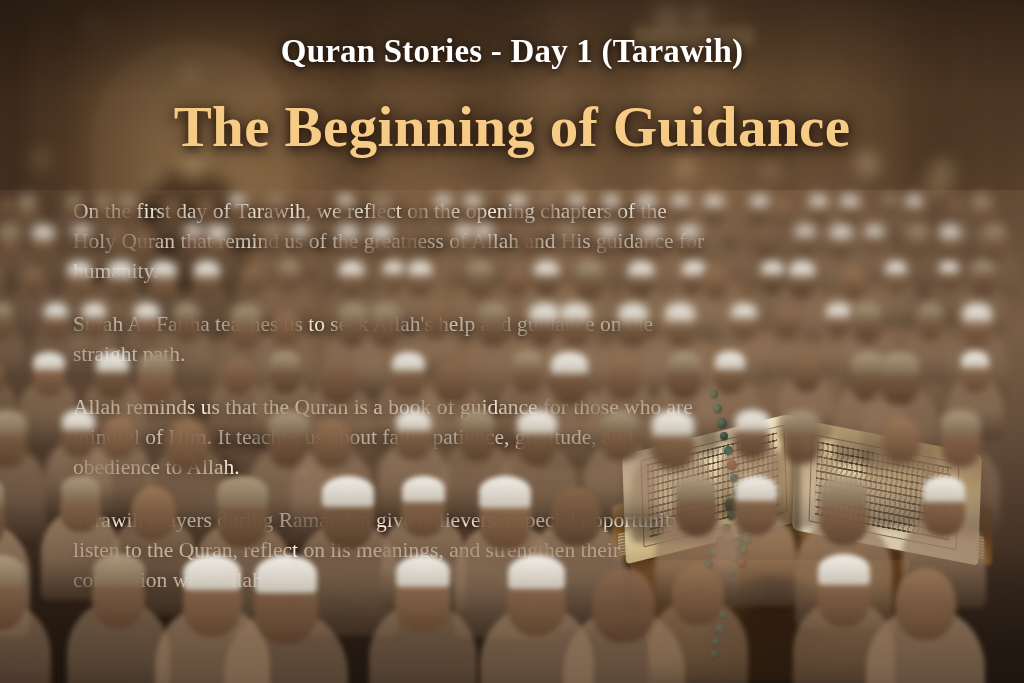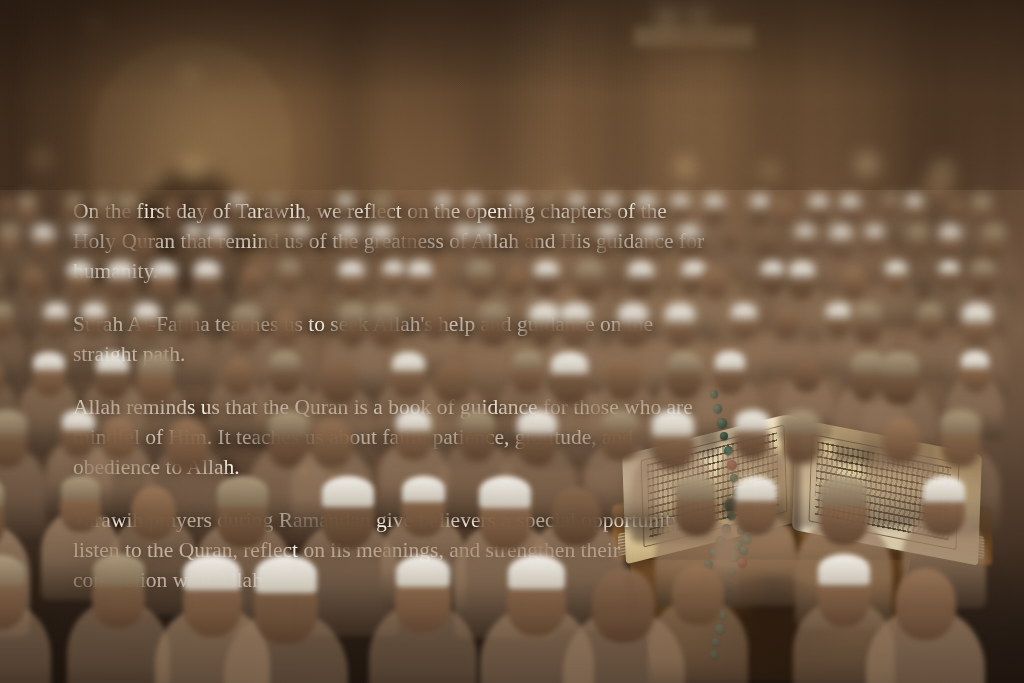--- a/index.html
+++ b/index.html
@@ -1174,20 +1174,22 @@
         <div class="bead" style="left: 140px; top: 166px; width: 8.28px; height: 8.28px;"></div>
         <div class="bead red" style="left: 138px; top: 178px; width: 9px; height: 9px;"></div>
       </div>
   </div>
 
   <div class="warm-glow"></div>
   <div class="text-scrim"></div>
   <div class="vignette"></div>
 
   <div class="content">
+    <div class="kicker">Quran Stories - Day 1 (Tarawih)</div>
+    <div class="headline">The Beginning of Guidance</div>
     <div class="body-text" id="body-text">
         <p>On the first day of Tarawih, we reflect on the opening chapters of the Holy Quran that remind us of the greatness of Allah and His guidance for humanity.</p>
         <p>Surah Al-Fatiha teaches us to seek Allah's help and guidance on the straight path.</p>
         <p>Allah reminds us that the Quran is a book of guidance for those who are mindfel of Him. It teaches us about faith, patience, gratitude, and obedience to Allah.</p>
         <p>Tarawih prayers during Ramandan give believers a special opportunity to listen to the Quran, reflect on iis meanings, and strengthen their connection with Allah.</p>
       </div>
   </div>
 
 </div>
 

